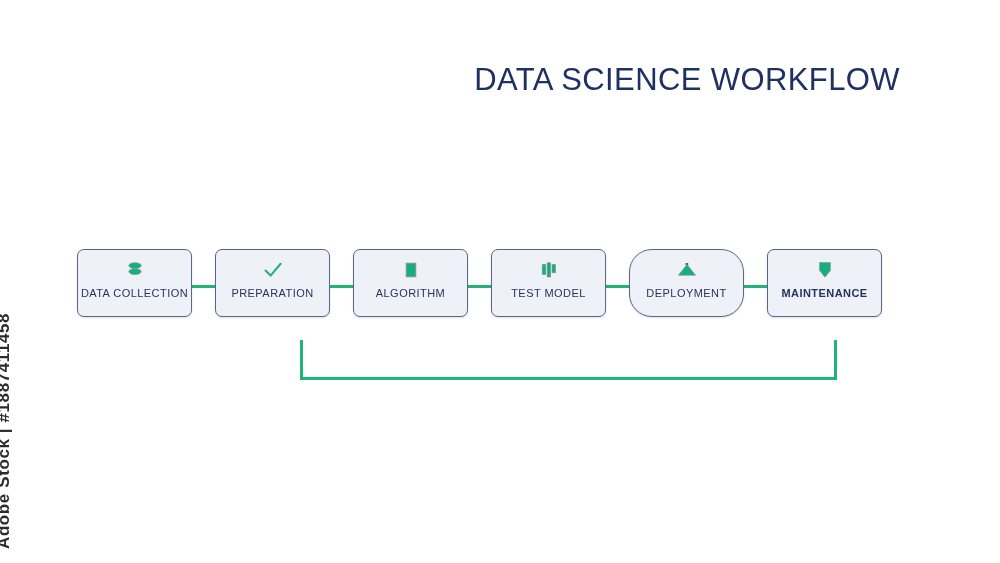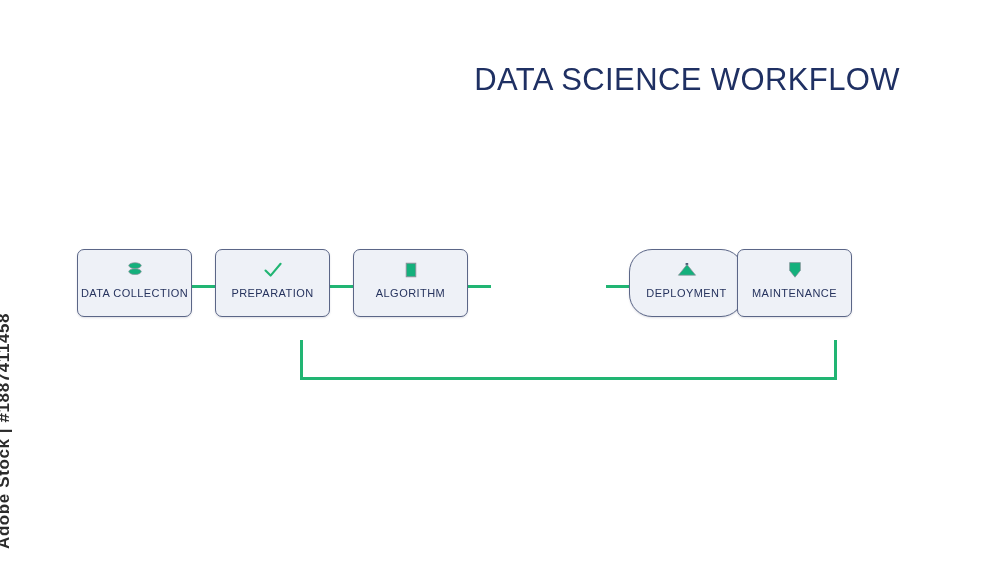--- a/index.html
+++ b/index.html
@@ -159,32 +159,42 @@
 
     <div class="step-card" style="left:138px;">
       <div class="card-icon">
         <svg width="22" height="20" viewBox="0 0 22 20" aria-hidden="true">
           <path d="M3.5 10.5 L8.6 15.6 L18.6 3.8" fill="none" stroke="#21b573" stroke-width="2.1" stroke-linecap="round" stroke-linejoin="round"></path>
         </svg>
       </div>
       <div class="card-label">PREPARATION</div>
     </div>
 
+    <div class="step-card" style="left:414px;">
+      <div class="card-icon">
+        <svg width="20" height="20" viewBox="0 0 20 20" aria-hidden="true">
+          <rect x="3.2" y="4.4" width="3.6" height="10.2" fill="#14b07c" stroke="#8d8f99" stroke-width="0.6"></rect>
+          <rect x="8.1" y="2.8" width="3.6" height="14.2" fill="#14b07c" stroke="#8d8f99" stroke-width="0.6"></rect>
+          <rect x="13.0" y="4.4" width="3.6" height="8.4" fill="#14b07c" stroke="#8d8f99" stroke-width="0.6"></rect>
+        </svg>
+      </div>
+      <div class="card-label">TEST MODEL</div>
+    </div>
 
     <div class="step-card" style="left:552px;border-radius:23px;">
       <div class="card-icon">
         <svg width="22" height="18" viewBox="0 0 22 18" aria-hidden="true">
           <rect x="9.6" y="2.0" width="2.6" height="2.2" fill="#4f5a78"></rect>
           <path d="M11 3.6 L19.6 14.2 L2.4 14.2 Z" fill="#14b07c" stroke="#8d8f99" stroke-width="0.7"></path>
         </svg>
       </div>
       <div class="card-label">DEPLOYMENT</div>
     </div>
 
-    <div class="step-card" style="left:660px;">
+    <div class="step-card" style="left:690px;font-weight:bold;">
       <div class="card-icon">
         <svg width="18" height="20" viewBox="0 0 18 20" aria-hidden="true">
           <path d="M3.6 2.6 L14.4 2.6 L14.4 10.4 L9 17.2 L3.6 10.4 Z" fill="#14b07c" stroke="#8d8f99" stroke-width="0.7" stroke-linejoin="round"></path>
         </svg>
       </div>
       <div class="card-label">MAINTENANCE</div>
     </div>
 
   </div>
 

